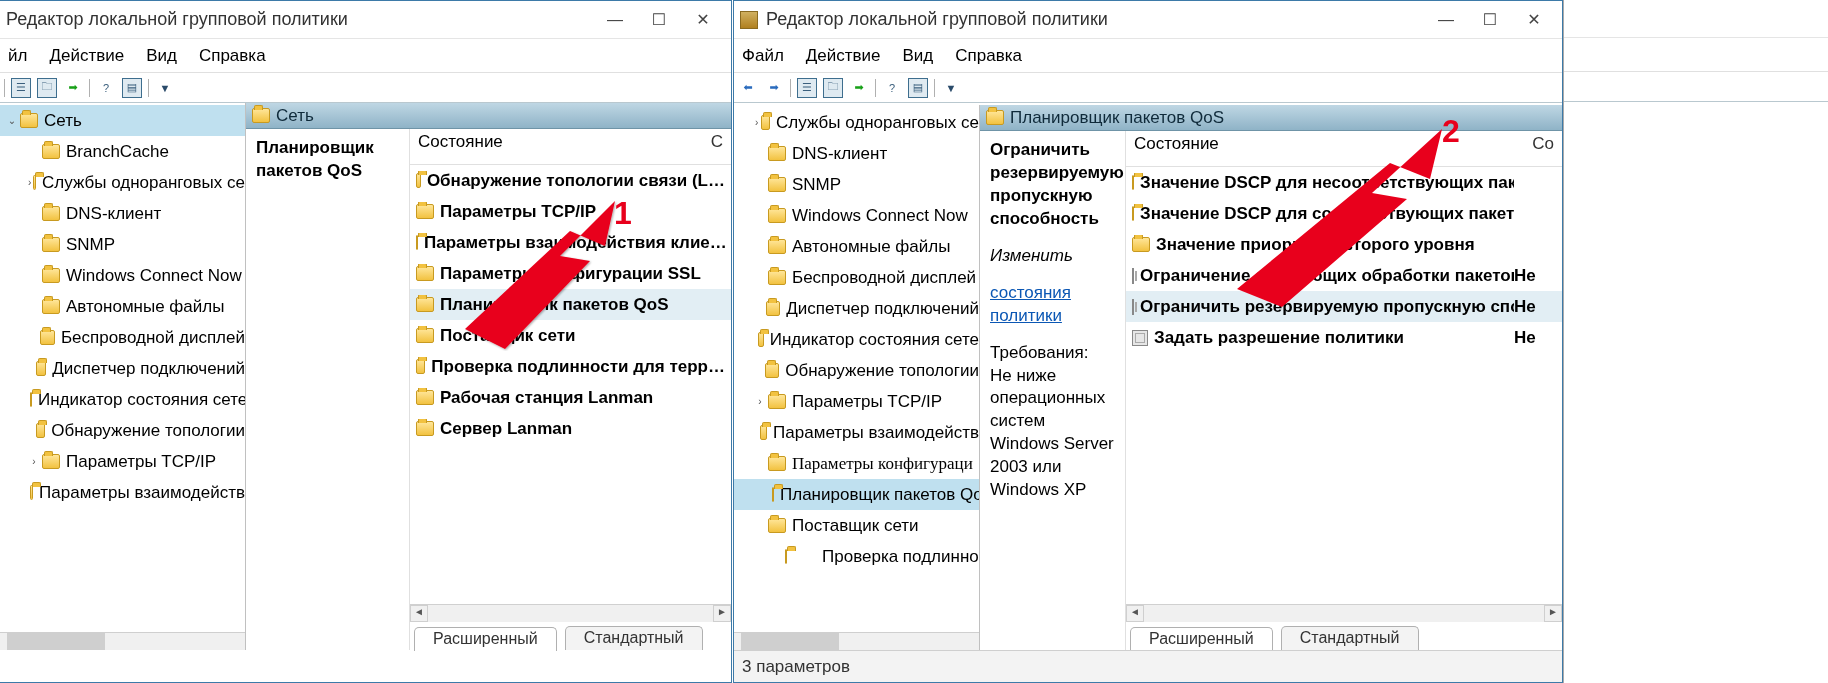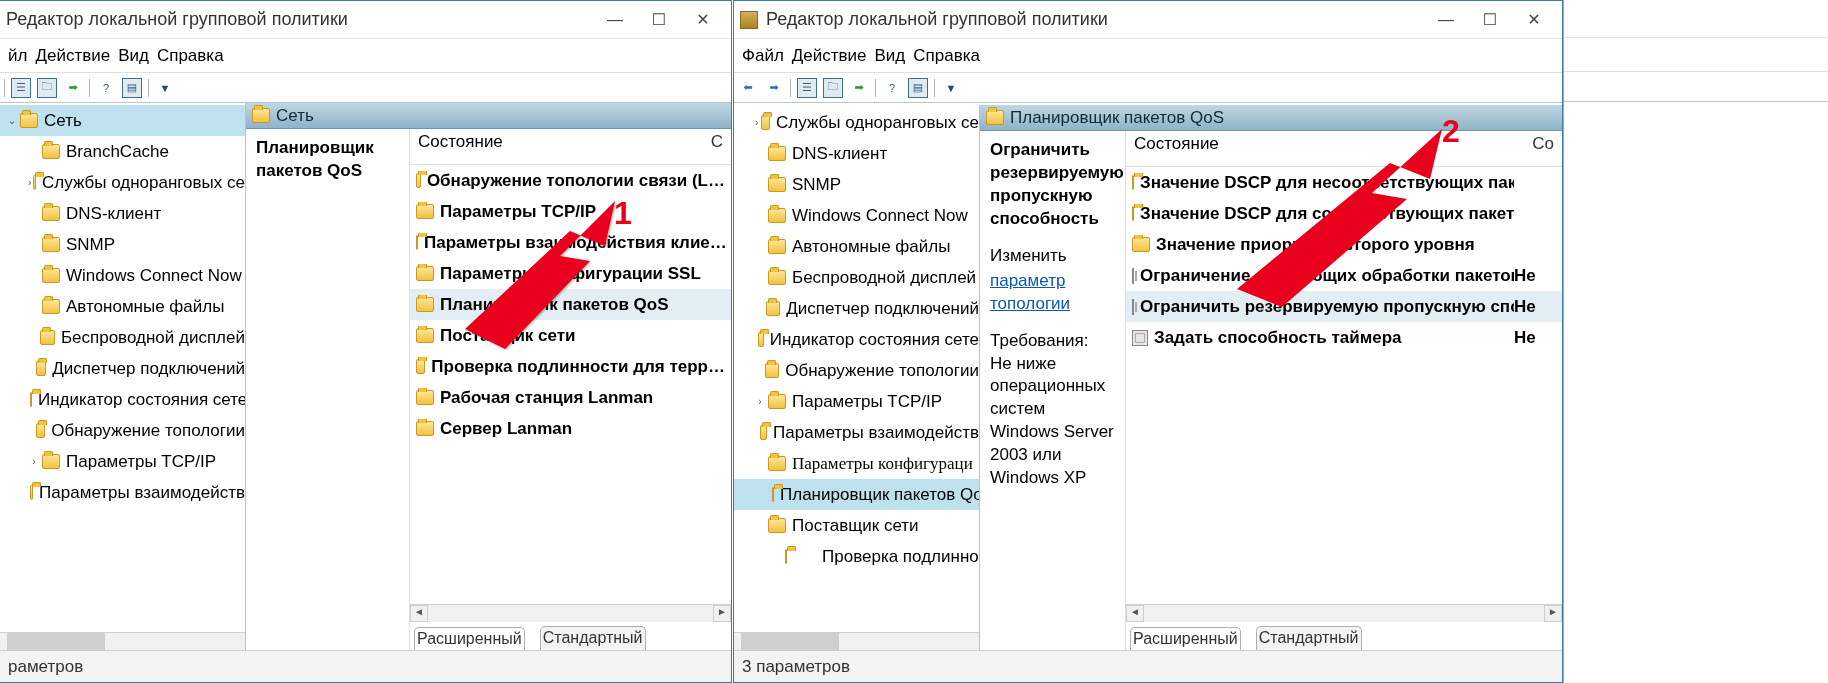--- a/index.html
+++ b/index.html
@@ -8,21 +8,21 @@
   .shot1{left:0;width:732px;border-left:none;}
   .shot2{left:733px;width:830px;}
   .crop-right{position:absolute;top:0;left:1563px;right:0;bottom:0;background:#fff;border-left:1px solid #aaa;}
   
   .titlebar{height:38px;display:flex;align-items:center;padding:0 6px;border-bottom:1px solid #e5e5e5;font-size:18px;color:#333;}
   .titlebar .icon{width:18px;height:18px;margin-right:8px;}
   .titlebar .spacer{flex:1;}
   .title-text{white-space:nowrap;overflow:hidden;text-overflow:ellipsis;}
   .winbtn{width:44px;text-align:center;font-size:16px;color:#444;font-family:Arial,sans-serif;}
   
-  .menubar{height:34px;display:flex;align-items:center;padding:0 4px;border-bottom:1px solid #e0e0e0;}
+  .menubar{height:34px;display:flex;align-items:center;padding:0 4px;gap:14px;border-bottom:1px solid #e0e0e0;}
   .menubar span{padding:2px 4px;}
   
   .toolbar{height:30px;display:flex;align-items:center;padding:0 4px;gap:6px;border-bottom:1px solid #b9c8cf;}
   .tb-btn{width:20px;height:20px;border:1px solid transparent;display:flex;align-items:center;justify-content:center;font-size:11px;color:#3a5f7d;}
   .tb-btn.boxed{border-color:#3e6e8e;background:#dfeaf1;}
   .tb-sep{width:1px;height:18px;background:#b0b0b0;}
   
   .body{position:absolute;top:102px;left:0;right:0;bottom:32px;display:flex;}
   .tree{width:246px;border-right:1px solid #c0c0c0;overflow:hidden;position:relative;}
   .tree-inner{position:absolute;inset:0;overflow-y:auto;overflow-x:hidden;padding:2px 0;}
@@ -36,39 +36,39 @@
   .item-ico:after{content:"";position:absolute;inset:2px;border:1px solid #aaa;}
   .tree-hscroll{position:absolute;left:0;right:0;bottom:0;height:18px;background:#f0f0f0;border-top:1px solid #cfcfcf;display:flex;}
   .tree-hscroll .thumb{width:40%;height:100%;background:#cfcfcf;margin-left:3%;}
   
   .right{flex:1;display:flex;flex-direction:column;min-width:0;}
   .pane-header{height:26px;background:linear-gradient(180deg,#bfd7e4,#8fb3c7);color:#0f2a3a;display:flex;align-items:center;padding:0 6px;border-bottom:1px solid #6f94a7;}
   .pane-header .folder-ico{margin-right:6px;}
   .content{flex:1;display:flex;min-height:0;}
   .detail{width:164px;padding:8px 10px 4px;border-right:1px solid #e0e0e0;font-size:17px;line-height:1.35;}
   .detail .title{font-weight:600;margin-bottom:14px;}
-  .detail .sub-label{margin-bottom:2px;}
+  .detail .sub-label{margin-bottom:14px;font-style:italic;}
   .detail a{color:#0b57b4;text-decoration:underline;}
   .detail .subhead{margin-top:14px;}
   .listcol{flex:1;display:flex;flex-direction:column;min-width:0;}
   .list-header{display:flex;height:36px;border-bottom:1px solid #e0e0e0;}
   .list-header .col{padding:3px 8px;}
   .list-header .col-state{flex:1;}
   .list-header .col-ext{width:40px;text-align:right;color:#333;}
   .list-body{flex:1;overflow:hidden;position:relative;}
   .list-row{display:flex;align-items:center;height:31px;padding:0 6px;white-space:nowrap;cursor:default;font-weight:bold;}
   .list-row.selected{background:#e2eef4;}
   .list-row .name{flex:1;display:flex;align-items:center;overflow:hidden;text-overflow:ellipsis;}
   .list-row .val{width:40px;text-align:left;}
   .list-hscroll{height:18px;background:#f0f0f0;border-top:1px solid #d0d0d0;display:flex;align-items:center;}
   .list-hscroll .arrow{width:18px;height:100%;background:#f0f0f0;border:1px solid #cfcfcf;text-align:center;font-size:10px;color:#555;}
   .list-hscroll .track{flex:1;}
   
   .tabs{height:28px;display:flex;align-items:flex-end;padding-left:4px;}
-  .tab{height:24px;padding:2px 2px;background:#f3f3f3;border:1px solid #b0b0b0;border-bottom:none;border-radius:5px 5px 0 0;margin-right:15px;font-size:16px;color:#333;}
+  .tab{height:24px;padding:2px 18px;background:#f3f3f3;border:1px solid #b0b0b0;border-bottom:none;border-radius:5px 5px 0 0;margin-right:8px;font-size:16px;color:#333;}
   .tab.active{background:#fff;position:relative;top:1px;}
   
   .statusbar{position:absolute;left:0;right:0;bottom:0;height:32px;border-top:1px solid #cfcfcf;background:#f3f3f3;display:flex;align-items:center;padding:0 8px;font-size:17px;color:#333;}
   
   .arrow-ann{position:absolute;pointer-events:none;}
   .arrow-ann .num{position:absolute;font-weight:700;font-size:32px;color:#e8001c;}
   
   .shot1 .tree{width:246px;}
   .shot2 .tree{width:246px;}
   .shot2 .detail{width:146px;}
@@ -259,23 +259,20 @@
               <span class="arrow">►</span>
           </div>
           <div class="tabs">
             <div class="tab active">Расширенный</div>
             <div class="tab">Стандартный</div>
           </div>
         </div>
       </div>
     </div>
   </div>
-  <div class="statusbar">
-      <span>раметров</span>
-    </div>
 
   <svg class="arrow-ann" style="left:460px;top:200px;" width="170" height="150">
     <defs>
         <filter id="ds1">
           <feDropShadow dx="1" dy="1" stdDeviation="1" flood-opacity="0.35"></feDropShadow>
         </filter>
       </defs>
     <polygon points="155,0 145,45 110,30 5,128 45,148 130,60 100,55" fill="#e8001c" filter="url(#ds1)"></polygon>
   </svg>
   <span class="arrow-ann" style="left:614px;top:194px;">
@@ -397,21 +394,21 @@
     </div>
     <div class="right">
       <div class="pane-header">
         <span class="folder-ico"></span>
         <span>Планировщик пакетов QoS</span>
       </div>
       <div class="content">
         <div class="detail">
           <div class="title">Ограничить резервируемую пропускную способность</div>
           <div class="sub-label">Изменить</div>
-          <a href="#">параметр топологии</a>
+          <a href="#">состояния политики</a>
           <div class="subhead">Требования:</div>
           <div>Не ниже операционных систем Windows Server 2003 или Windows XP</div>
         </div>
         <div class="listcol">
           <div class="list-header">
             <div class="col col-state">Состояние</div>
             <div class="col col-ext">Со</div>
           </div>
           <div class="list-body" id="w2-list">
               <div class="list-row">
@@ -445,21 +442,21 @@
               <div class="list-row selected">
                 <span class="name">
                   <span class="item-ico"></span>
                   <span>Ограничить резервируемую пропускную способность</span>
                 </span>
                 <span class="val">Не</span>
               </div>
               <div class="list-row">
                 <span class="name">
                   <span class="item-ico"></span>
-                  <span>Задать способность таймера</span>
+                  <span>Задать разрешение политики</span>
                 </span>
                 <span class="val">Не</span>
               </div>
             </div>
           <div class="list-hscroll">
             <span class="arrow">◄</span>
               <span class="track"></span>
               <span class="arrow">►</span>
           </div>
           <div class="tabs">

